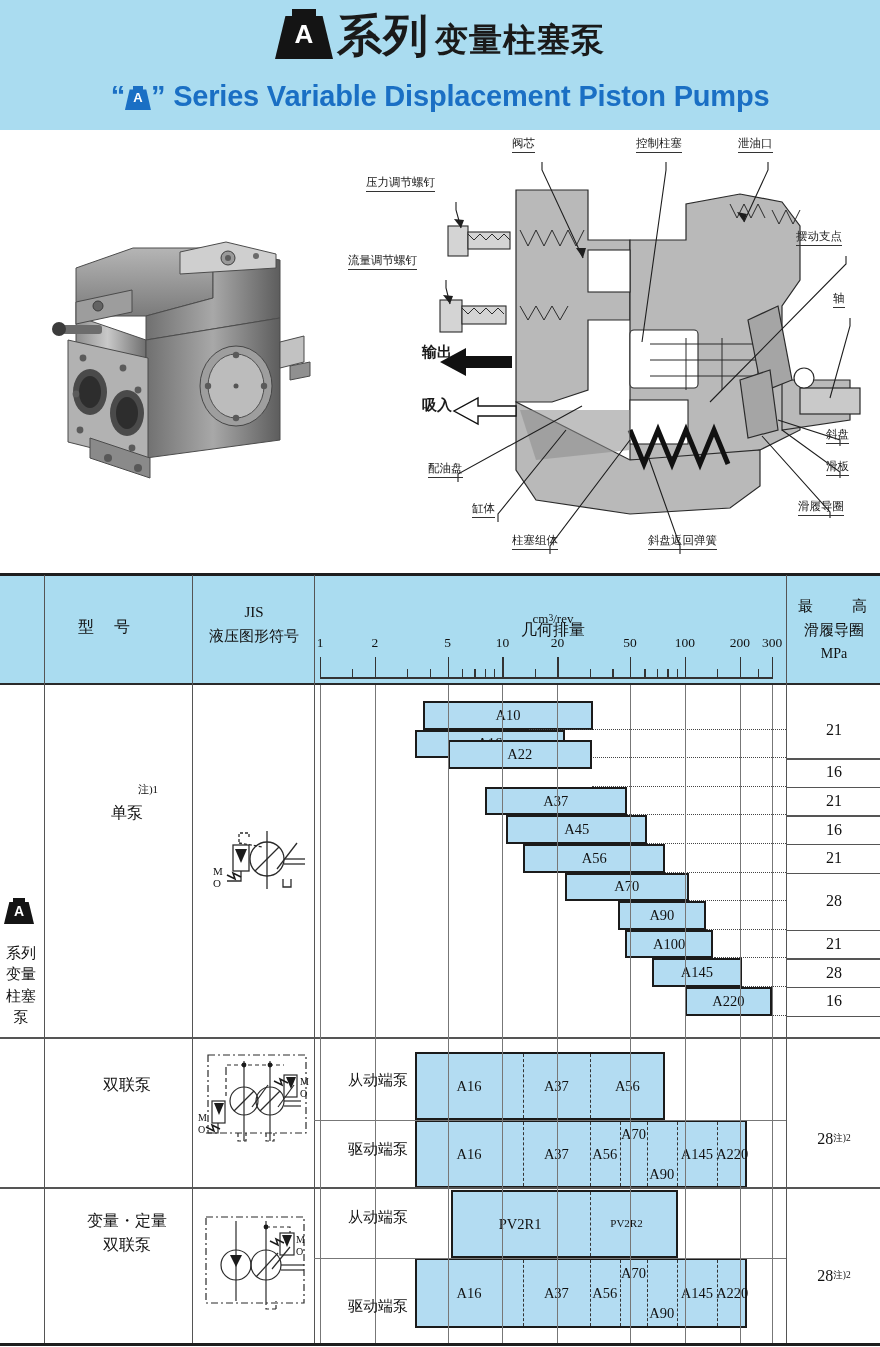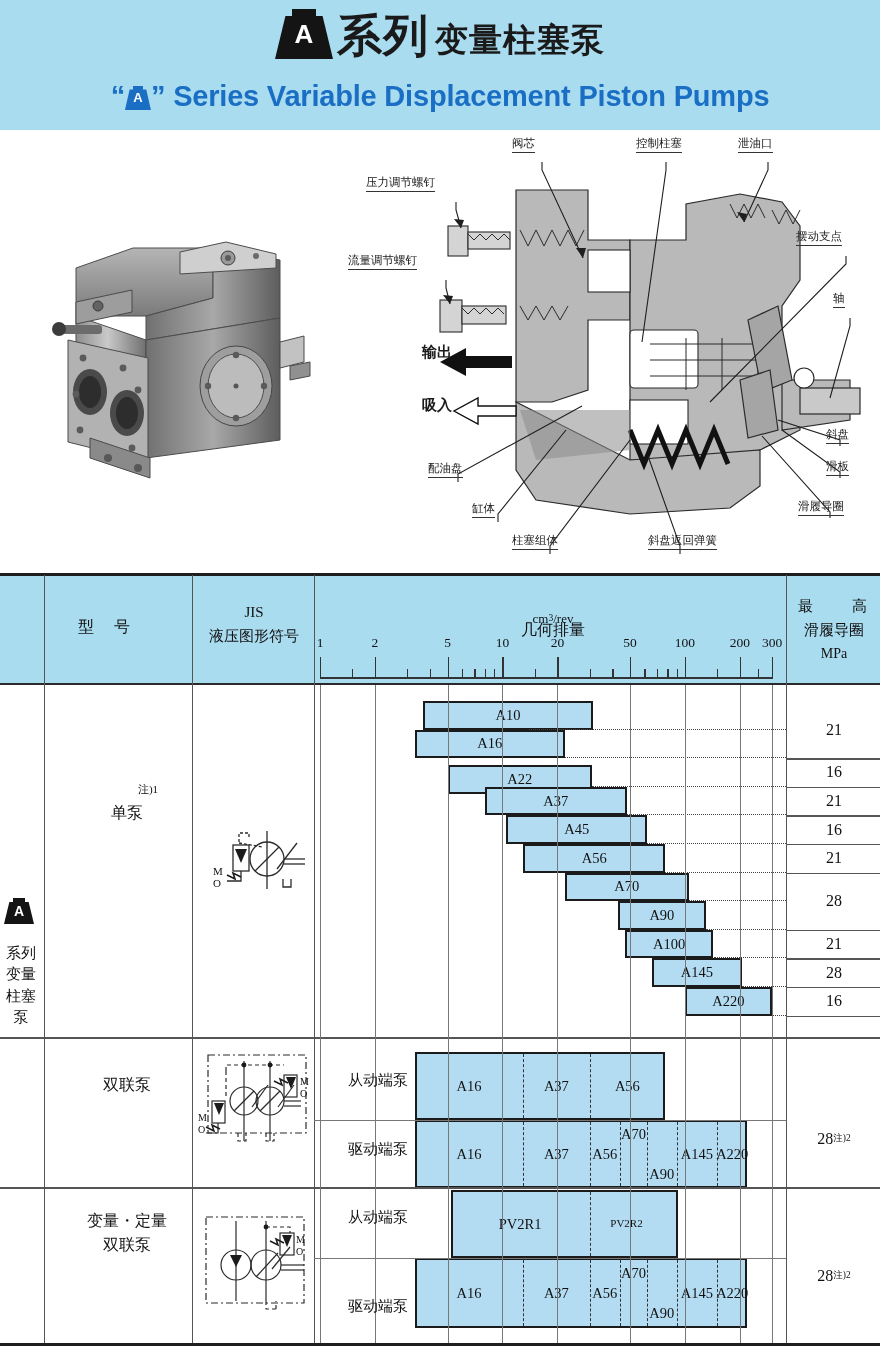--- a/index.html
+++ b/index.html
@@ -310,21 +310,21 @@
 
   <div id="rows-host">
       <div class="bar" style="left: 374.929px; top: 128px; width: 170px; height: 28.6px; margin-left: 48px;">
         <span>A10</span>
       </div>
       <div class="dotted-lead" style="left: 529.134px; top: 155.6px; width: 256.866px;"></div>
       <div class="bar" style="left: 414.613px; top: 156.6px; width: 150.339px; height: 28.6px;">
         <span>A16</span>
       </div>
       <div class="dotted-lead" style="left: 564.952px; top: 184.2px; width: 221.048px;"></div>
-      <div class="bar" style="left: 447.541px; top: 192px; width: 144.588px; height: 28.6px;">
+      <div class="bar" style="left: 447.541px; top: 167px; width: 144.588px; height: 28.6px;">
         <span>A22</span>
       </div>
       <div class="dotted-lead" style="left: 592.129px; top: 212.8px; width: 193.871px;"></div>
       <div class="bar" style="left: 484.787px; top: 213.8px; width: 141.989px; height: 28.6px;">
         <span>A37</span>
       </div>
       <div class="dotted-lead" style="left: 626.776px; top: 241.4px; width: 159.224px;"></div>
       <div class="bar" style="left: 506.336px; top: 242.4px; width: 140.721px; height: 28.6px;">
         <span>A45</span>
       </div>

